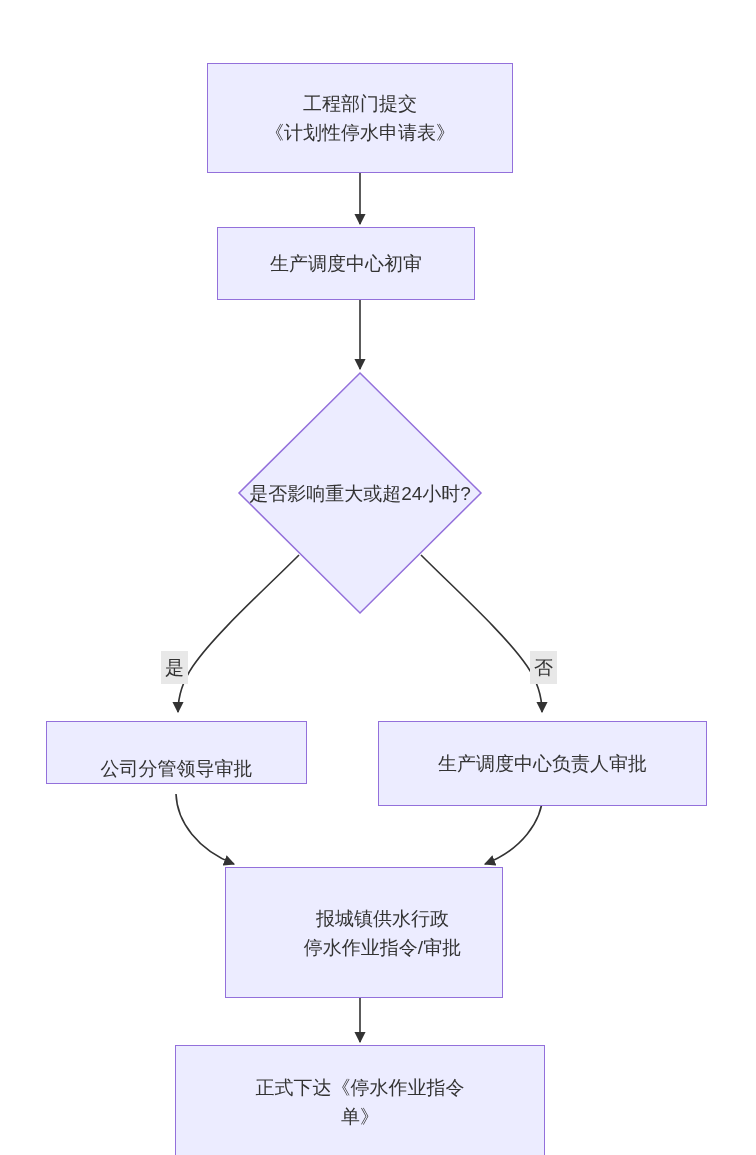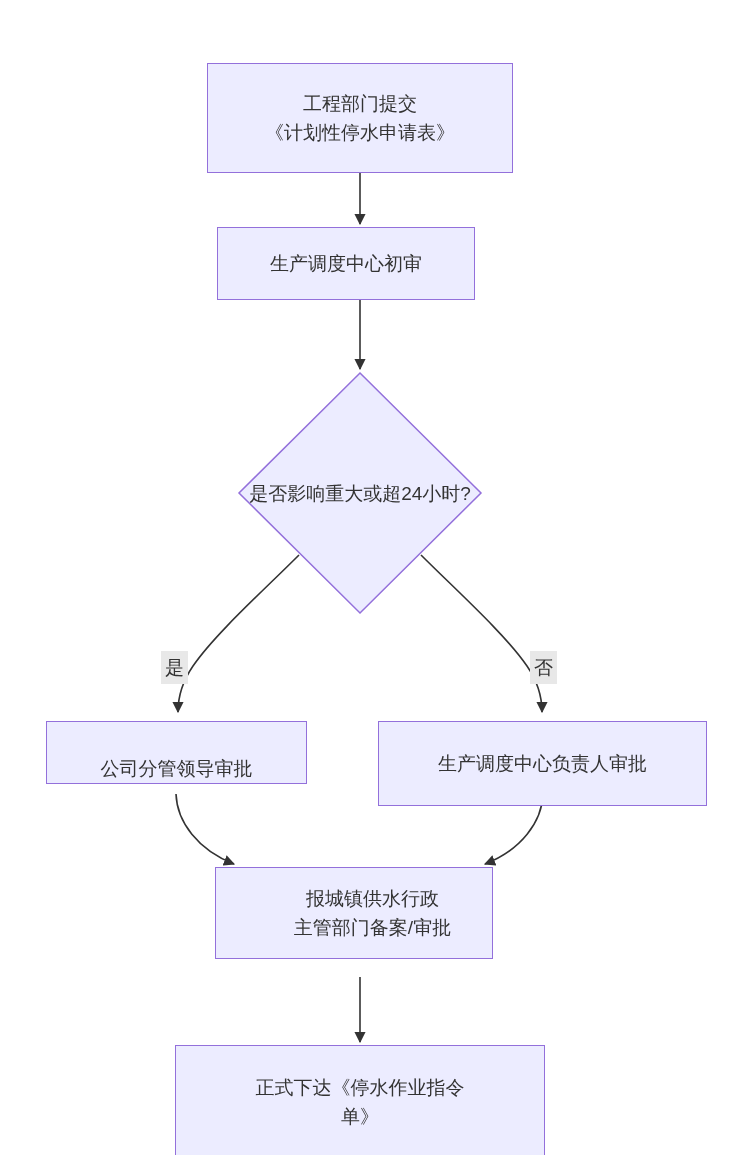--- a/index.html
+++ b/index.html
@@ -121,21 +121,21 @@
 </div>
 
 <div class="node" style="left:46px; top:721px; width:261px; height:63px;justify-content:flex-end;">
   <span>公司分管领导审批</span>
 </div>
 
 <div class="node" style="left:378px; top:721px; width:329px; height:85px;">
   <span>生产调度中心负责人审批</span>
 </div>
 
-<div class="node" style="left:215px; top:867px; width:278px; height:92px;padding-left:37px;">
+<div class="node" style="left:225px; top:867px; width:278px; height:131px;padding-left:37px;">
   <span>报城镇供水行政</span>
-  <span>主管部门备案/审批</span>
+  <span>停水作业指令/审批</span>
 </div>
 
 <div class="node" style="left:175px; top:1045px; width:370px; height:114px;">
   <span>正式下达《停水作业指令</span>
   <span>单》</span>
 </div>
 
 </body></html>

